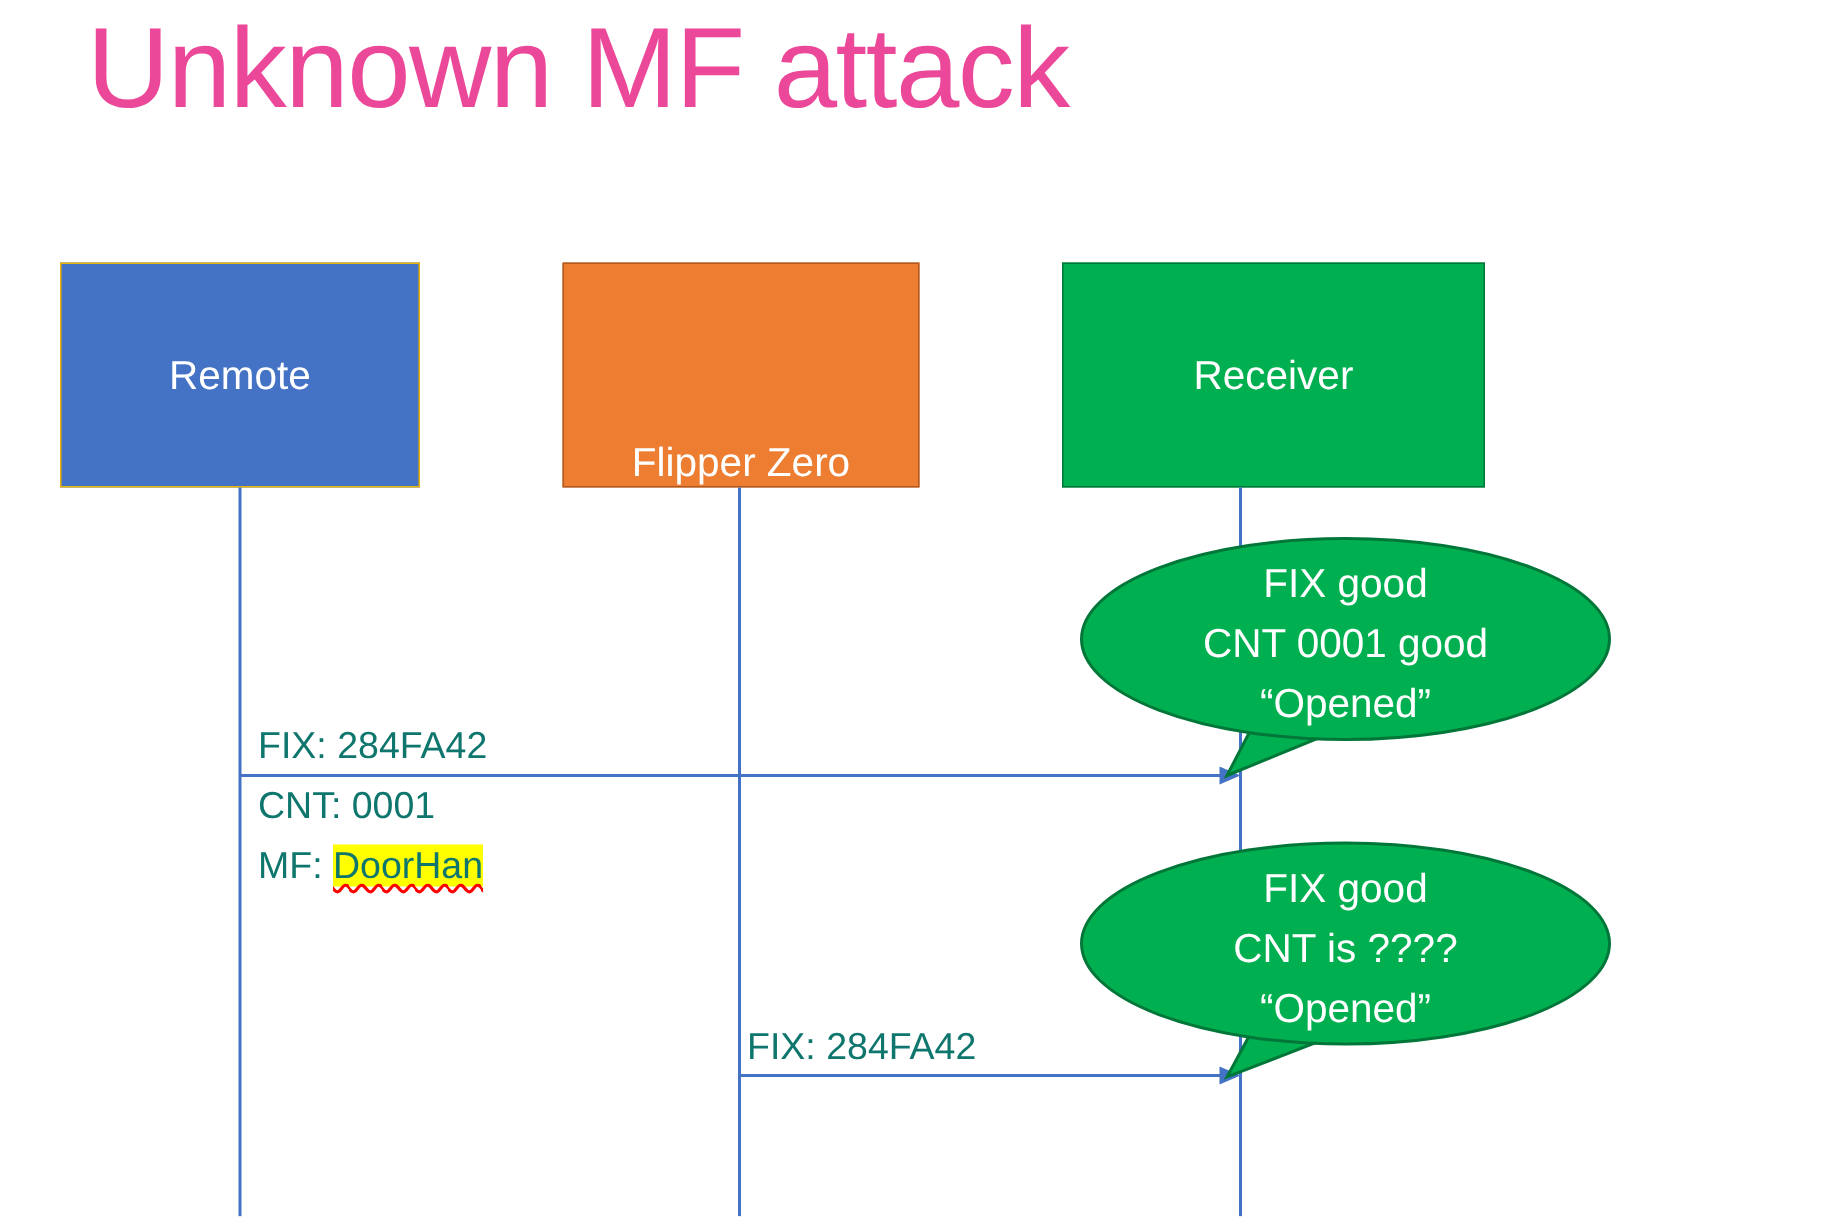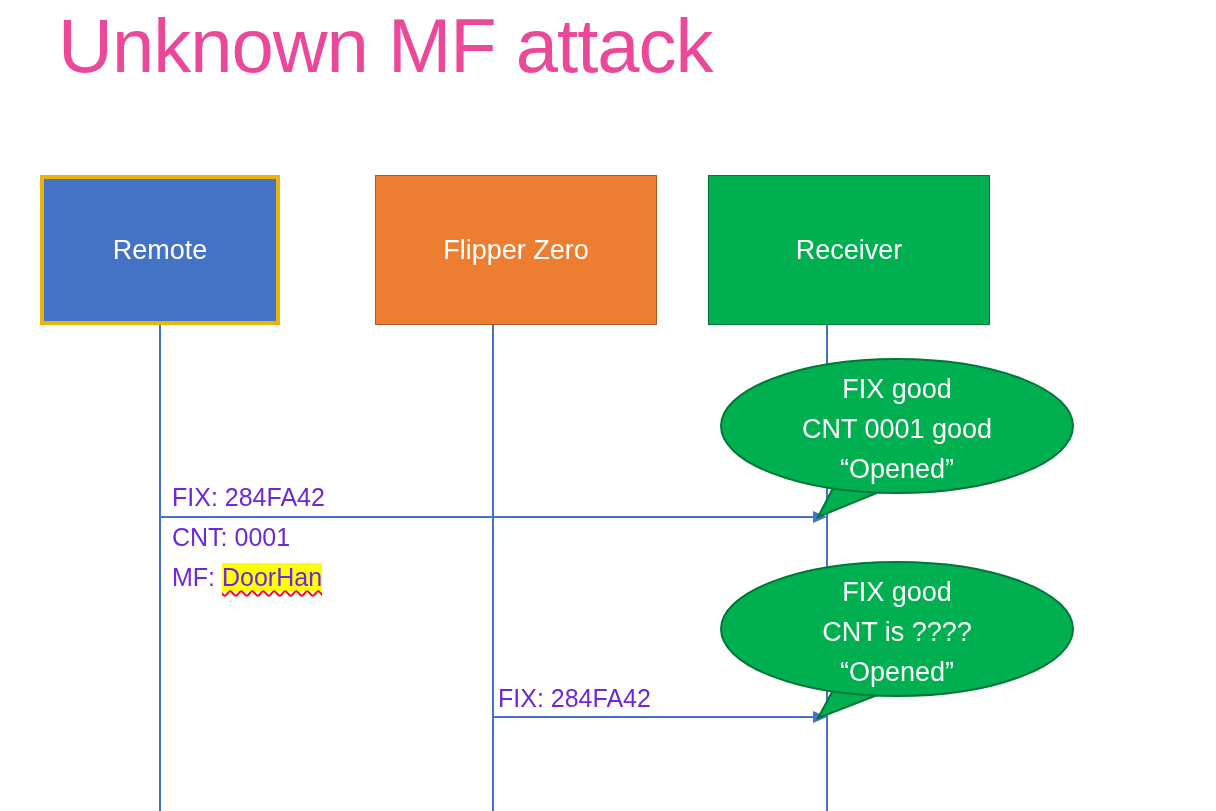--- a/index.html
+++ b/index.html
@@ -11,43 +11,43 @@
     position:absolute; left:58px; top:2px; margin:0;
     font-size:76px; font-weight:400; color:#ec4899; letter-spacing:-1px;
     white-space:nowrap;
   }
   
   .actor {
     position:absolute; top:175px; height:150px; box-sizing:border-box;
     display:flex; align-items:center; justify-content:center;
     color:#ffffff; font-size:27px;
   }
-  .actor-remote   { left:40px;  width:240px; background:#4472C4; border:4px solid #eab308; }
-  .actor-flipper  { left:375px; width:282px; background:#ED7D31; border:1px solid #AE5A21; }
+  .actor-remote   { left:40px;  width:240px; background:#4472C4; border:1px solid #eab308; }
+  .actor-flipper  { left:375px; width:238px; background:#ED7D31; border:1px solid #AE5A21;align-items:flex-end; }
   .actor-receiver { left:708px; width:282px; background:#00B050; border:1px solid #007638; }
   
   .lifeline {
     position:absolute; top:325px; width:2px; height:486px; background:#4472C4;
   }
   .lifeline-remote   { left:159px; }
   .lifeline-flipper  { left:492px; }
   .lifeline-receiver { left:826px; }
   
   .msg-line { position:absolute; height:2px; background:#4472C4; }
   .msg-line-1 { left:160px; top:516px; width:654px; }
   .msg-line-2 { left:493px; top:716px; width:321px; }
   .arrowhead {
     position:absolute; width:0; height:0;
     border-top:6px solid transparent; border-bottom:6px solid transparent;
     border-left:14px solid #4472C4;
   }
   .arrowhead-1 { left:813px; top:511px; }
   .arrowhead-2 { left:813px; top:711px; }
   
-  .msg-labels { position:absolute; font-size:25px; color:#6d28d9; }
+  .msg-labels { position:absolute; font-size:25px; color:#0f766e; }
   .msg-labels-1 { left:172px; top:477px; }
   .msg-labels-2 { left:498px; top:678px; }
   .msg-row { height:40px; line-height:40px; white-space:nowrap; }
   .hl { background:#FFFF00; }
   .squiggle {
     text-decoration-line:underline;
     text-decoration-style:wavy;
     text-decoration-color:#FF0000;
     text-decoration-thickness:2px;
     text-underline-offset:4px;

